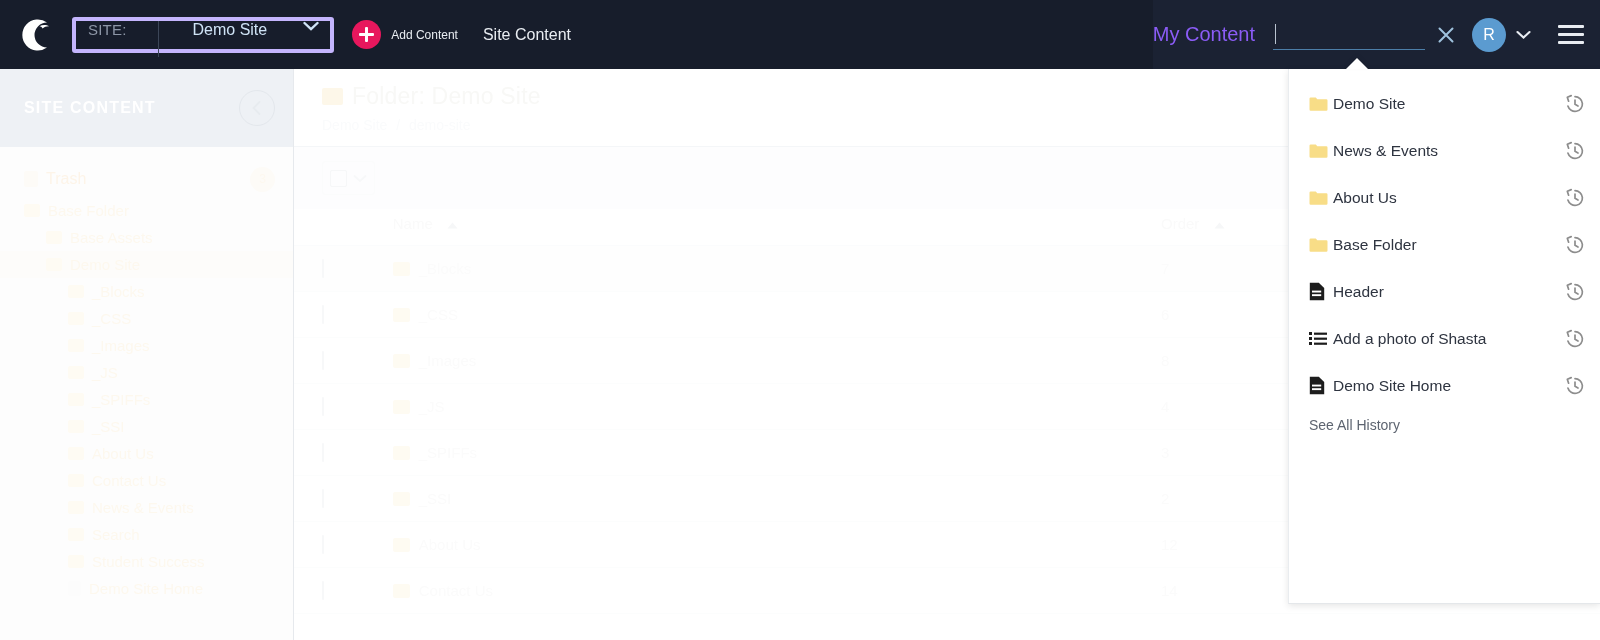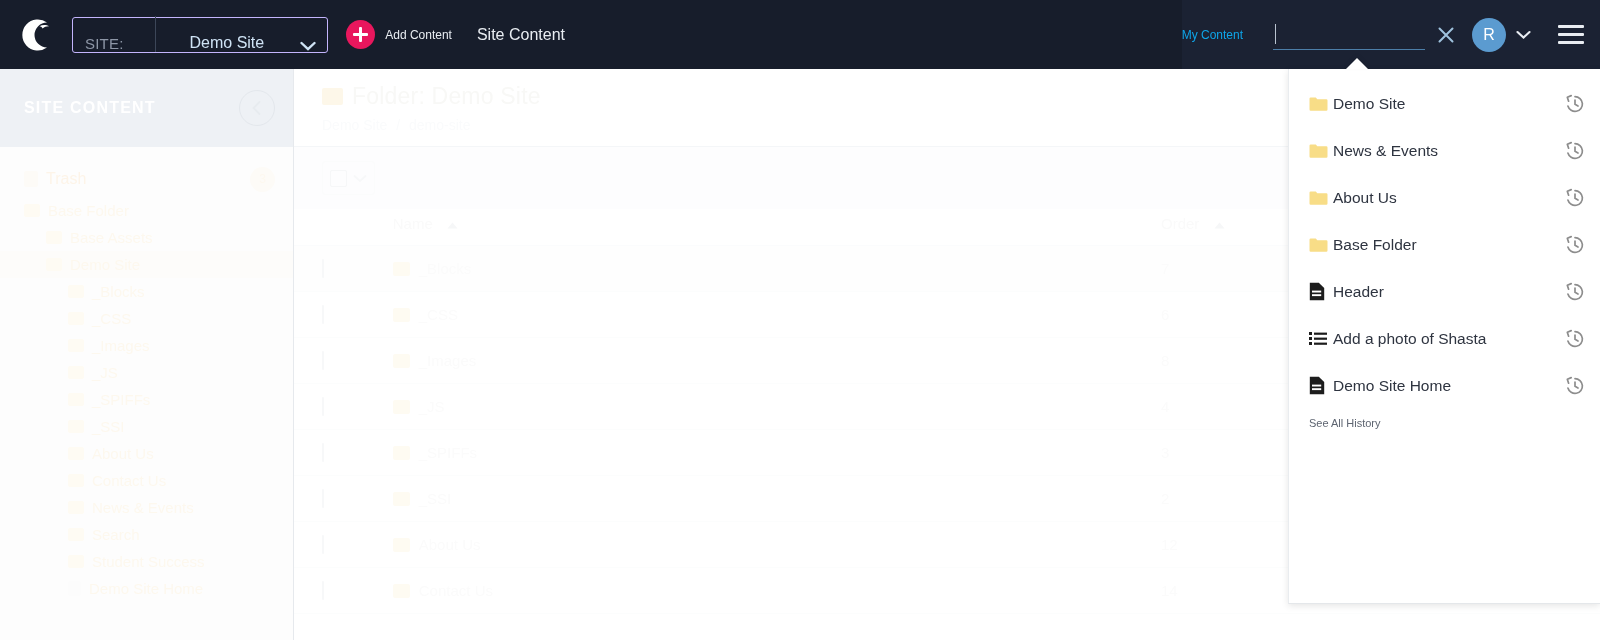--- a/index.html
+++ b/index.html
@@ -18,22 +18,22 @@
     background: #171d2b;
     display: flex; align-items: center;
     z-index: 40;
   }
   .topbar-left { display: flex; align-items: center; height: 100%; padding-left: 10px; }
   .logo-wrap {
     width: 54px; height: 54px;
     display: flex; align-items: center; justify-content: center;
   }
   .site-select {
-    display: flex; align-items: flex-end;
-    border: 1px solid #c4b5fd;
+    display: flex; align-items: flex-start;
+    border: 4px solid #c4b5fd;
     border-radius: 3px;
     height: 36px; margin-left: 8px;
     background: #171d2b;
     padding: 0 0 0 12px;
     min-width: 172px;
     gap: 22px;
   }
   .site-label {
     color: #8d96a6; font-size: 15px; letter-spacing: .2px;
     margin-right: 9px;
@@ -63,22 +63,22 @@
 
   .topbar-right {
     margin-left: auto; display: flex; align-items: center; height: 100%;
     padding-right: 16px; position: relative;
   }
   .topbar-right-bg {
     position: absolute; left: 0; top: 0; bottom: 0; right: 0;
     background: #1b2233;
   }
   .my-content-label {
-    color: #0ea5e9; font-size: 12px; position: relative; z-index: 2;
-    margin-right: 30px; white-space: nowrap;
+    color: #8b5cf6; font-size: 20px; position: relative; z-index: 2;
+    margin-right: 18px; white-space: nowrap;
   }
   .search-field {
     position: relative; z-index: 2;
     display: flex; align-items: center;
     border-bottom: 1px solid #4c7ea8;
     width: 152px; height: 31px;
   }
   .search-caret {
     width: 1px; height: 20px; background: #b9c3d0; margin-left: 2px;
   }
@@ -230,21 +230,21 @@
     padding: 0 14px 0 20px; cursor: pointer;
   }
   .hitem-ico { width: 22px; flex: none; display: flex; align-items: center; justify-content: flex-start; }
   .hitem-label {
     font-size: 15.5px; color: #2e3440; margin-left: 2px;
     white-space: nowrap; overflow: hidden; text-overflow: ellipsis;
     flex: 1;
   }
   .hitem-restore { flex: none; margin-left: 6px; display: flex; align-items: center; }
   .see-all {
-    font-size: 11px; color: #5d6470; padding: 8px 0 0 20px; cursor: pointer;
+    font-size: 14px; color: #5d6470; padding: 8px 0 0 20px; cursor: pointer;
   }
 </style>
 </head>
 <body>
 
 <div id="app">
 
   <div class="topbar">
     <div class="topbar-left">
 

